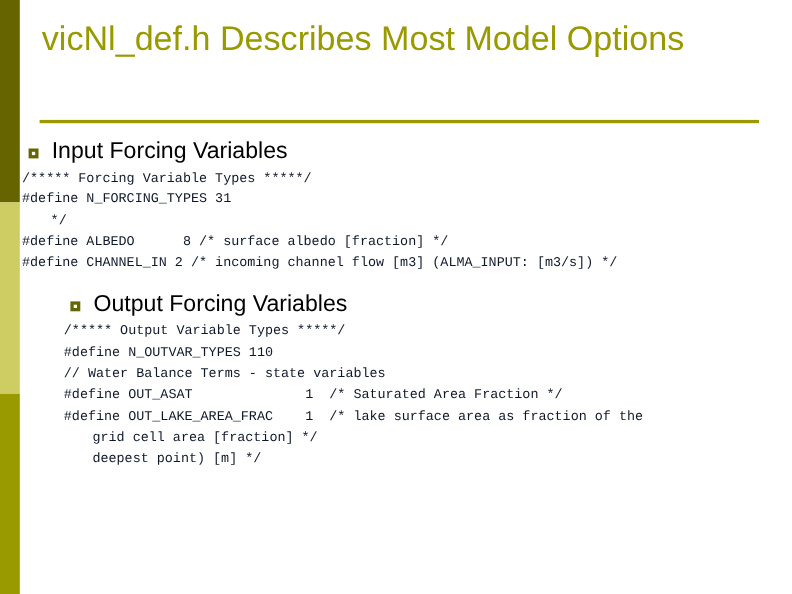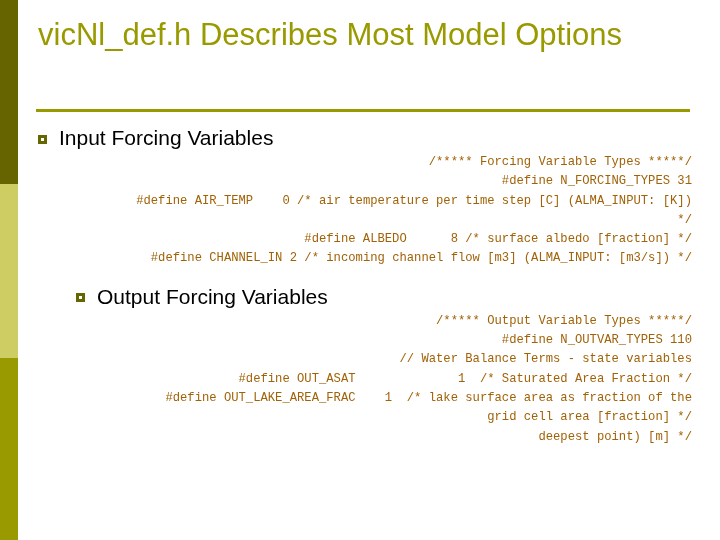--- a/index.html
+++ b/index.html
@@ -61,24 +61,23 @@
     left: 36px;
     top: 109px;
     width: 654px;
     height: 3px;
     background: #999900;
   }
 
   
   .content {
     position: absolute;
-    left: 32px;
+    left: 20px;
     top: 126px;
     width: 660px;
-    text-align: right;
   }
 
   .section {
     margin: 0;
   }
   .section + .section { margin-top: 16px; margin-left: 38px; }
 
   .section-head {
     display: flex;
     align-items: center;
@@ -105,21 +104,21 @@
   }
 
   .code-block {
     margin: 0;
     padding: 0;
   }
   .code-line {
     font-family: "Liberation Mono", "DejaVu Sans Mono", monospace;
     font-size: 12.2px;
     line-height: 19.3px;
-    color: #a16207;
+    color: #0f172a;
     white-space: pre-wrap;
     letter-spacing: 0px;
     word-break: break-word;
   }
   .code-line.cont {
     text-indent: 0;
     padding-left: 26px;
   }
 </style>
 </head>
@@ -140,21 +139,20 @@
 
   <div class="content">
     <div class="section">
       <div class="section-head">
         <span class="bullet-square"></span>
         <span class="section-title">Input Forcing Variables</span>
       </div>
       <div class="code-block">
         <div class="code-line">/***** Forcing Variable Types *****/</div>
         <div class="code-line">#define N_FORCING_TYPES 31</div>
-        <div class="code-line">#define AIR_TEMP    0 /* air temperature per time step [C] (ALMA_INPUT: [K])</div>
         <div class="code-line cont">*/</div>
         <div class="code-line">#define ALBEDO      8 /* surface albedo [fraction] */</div>
         <div class="code-line">#define CHANNEL_IN 2 /* incoming channel flow [m3] (ALMA_INPUT: [m3/s]) */</div>
       </div>
     </div>
 
     <div class="section">
       <div class="section-head">
         <span class="bullet-square"></span>
         <span class="section-title">Output Forcing Variables</span>

